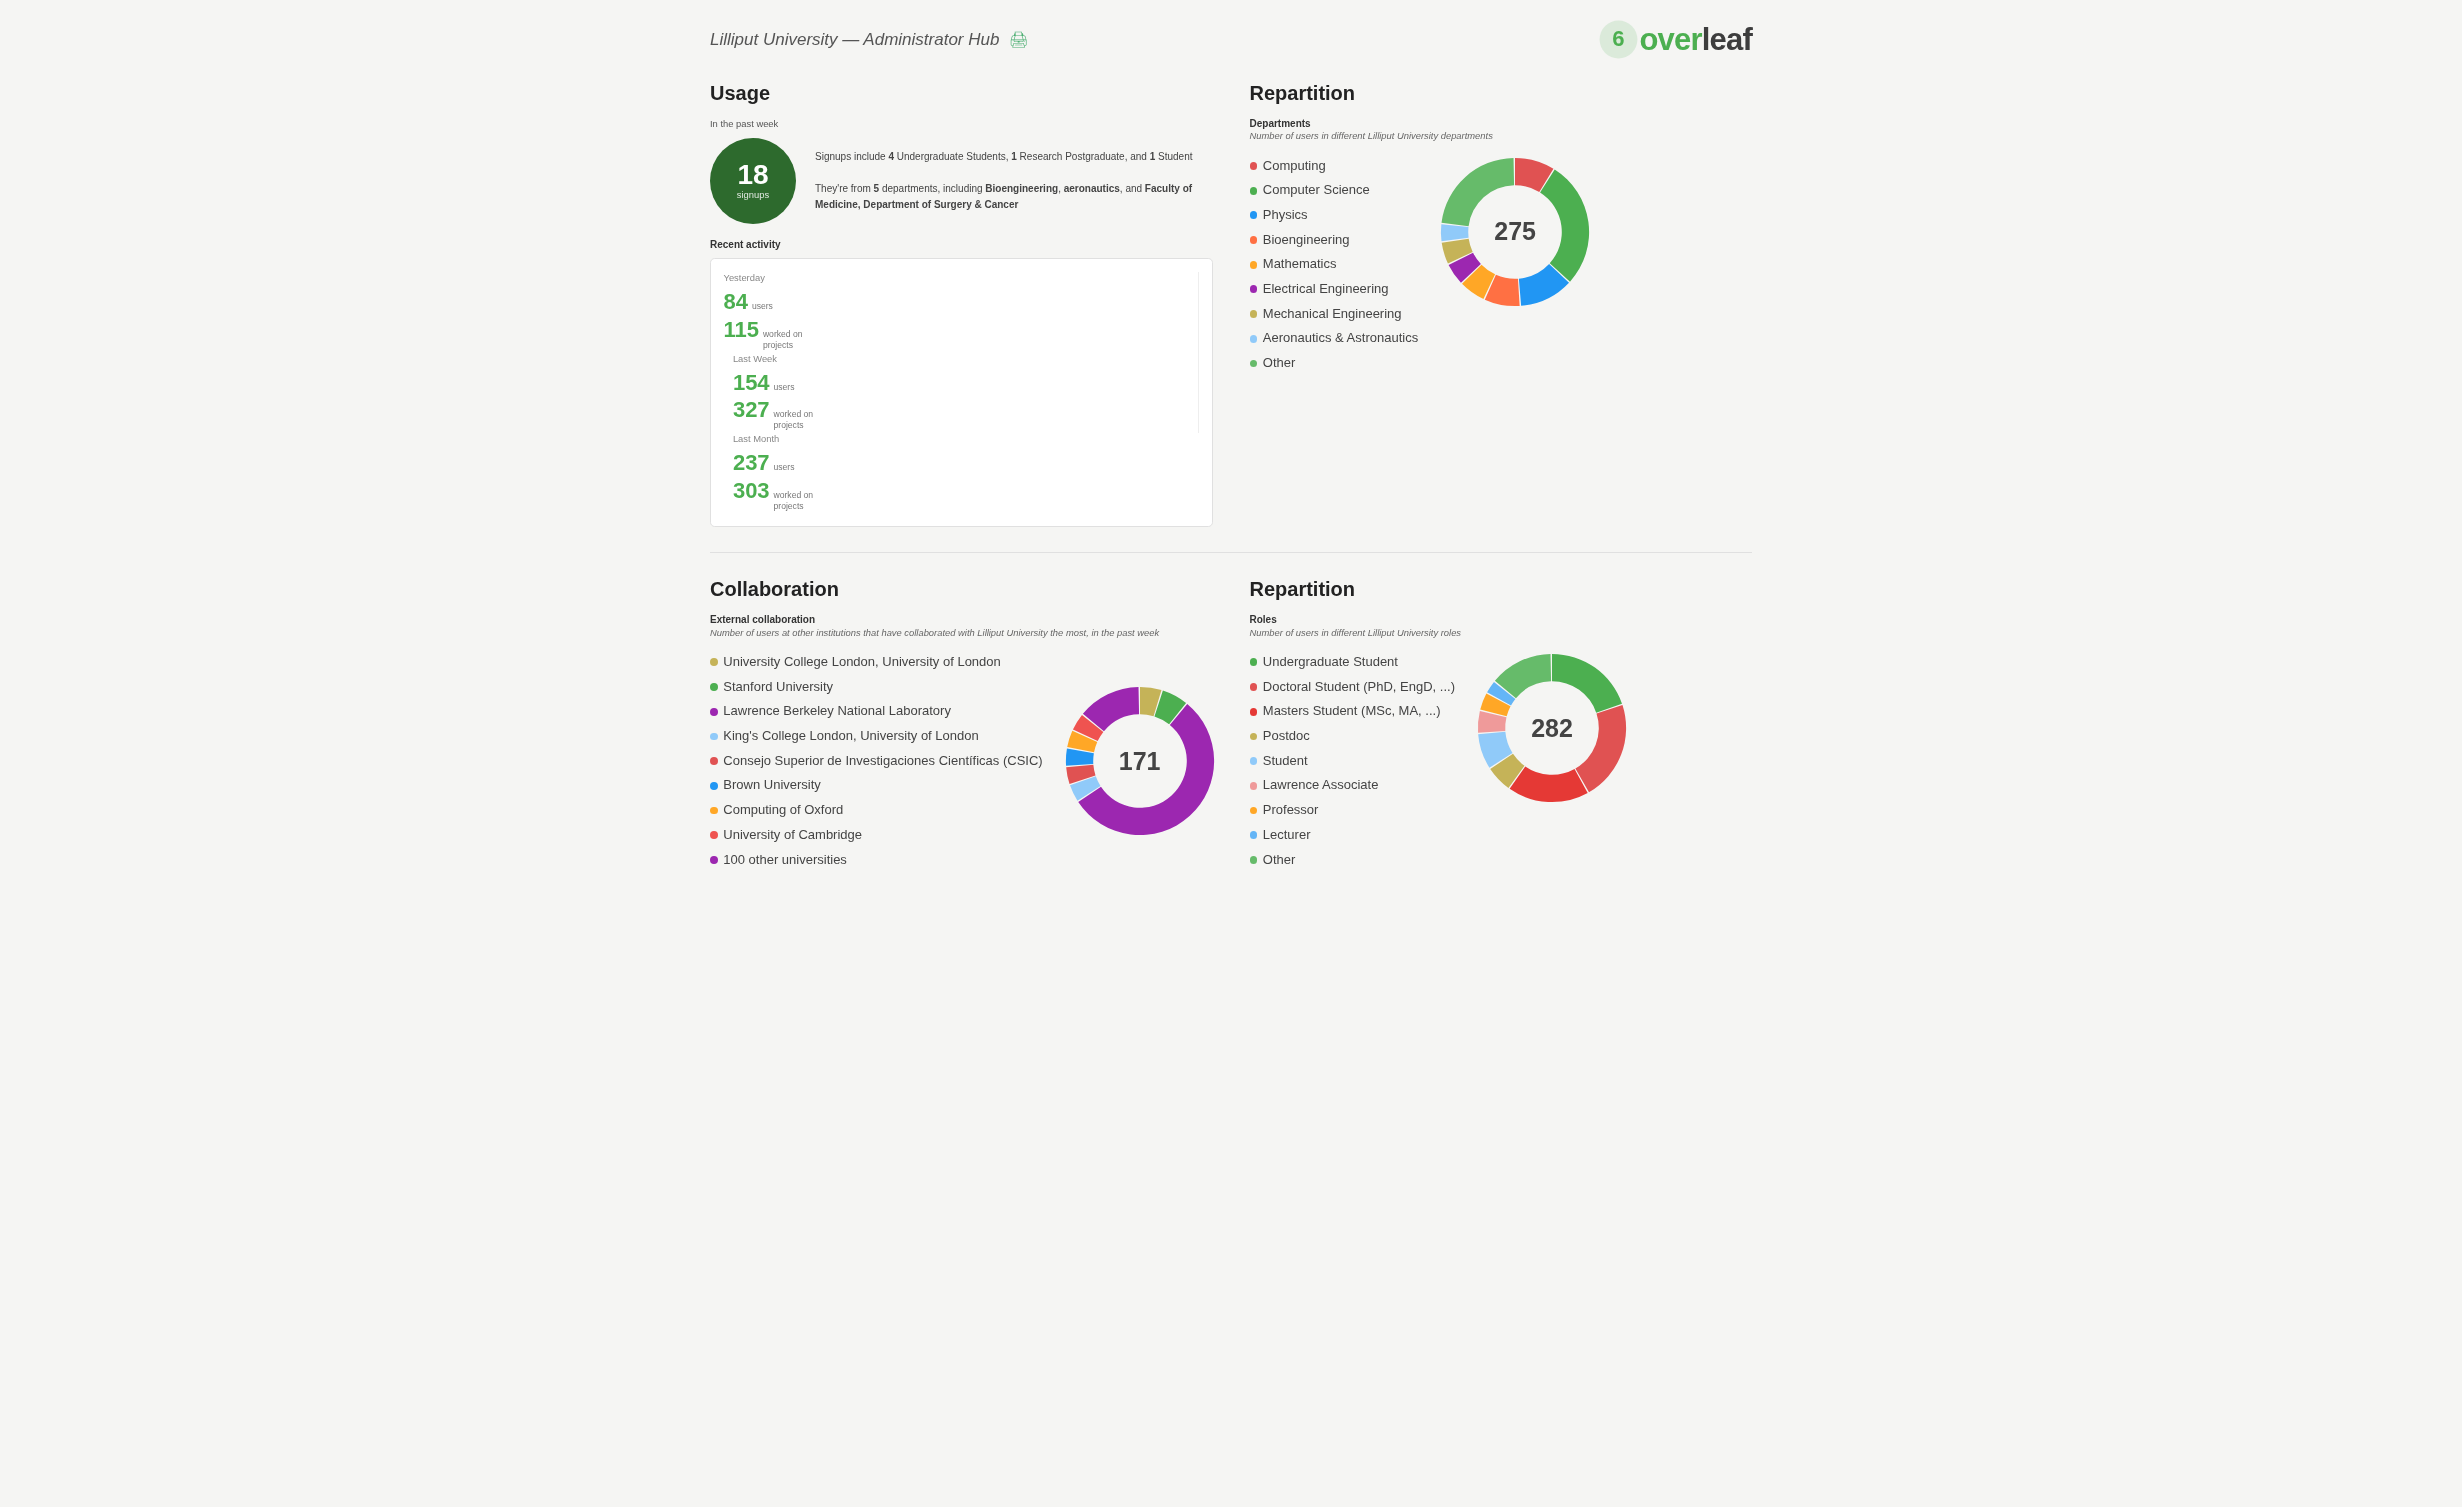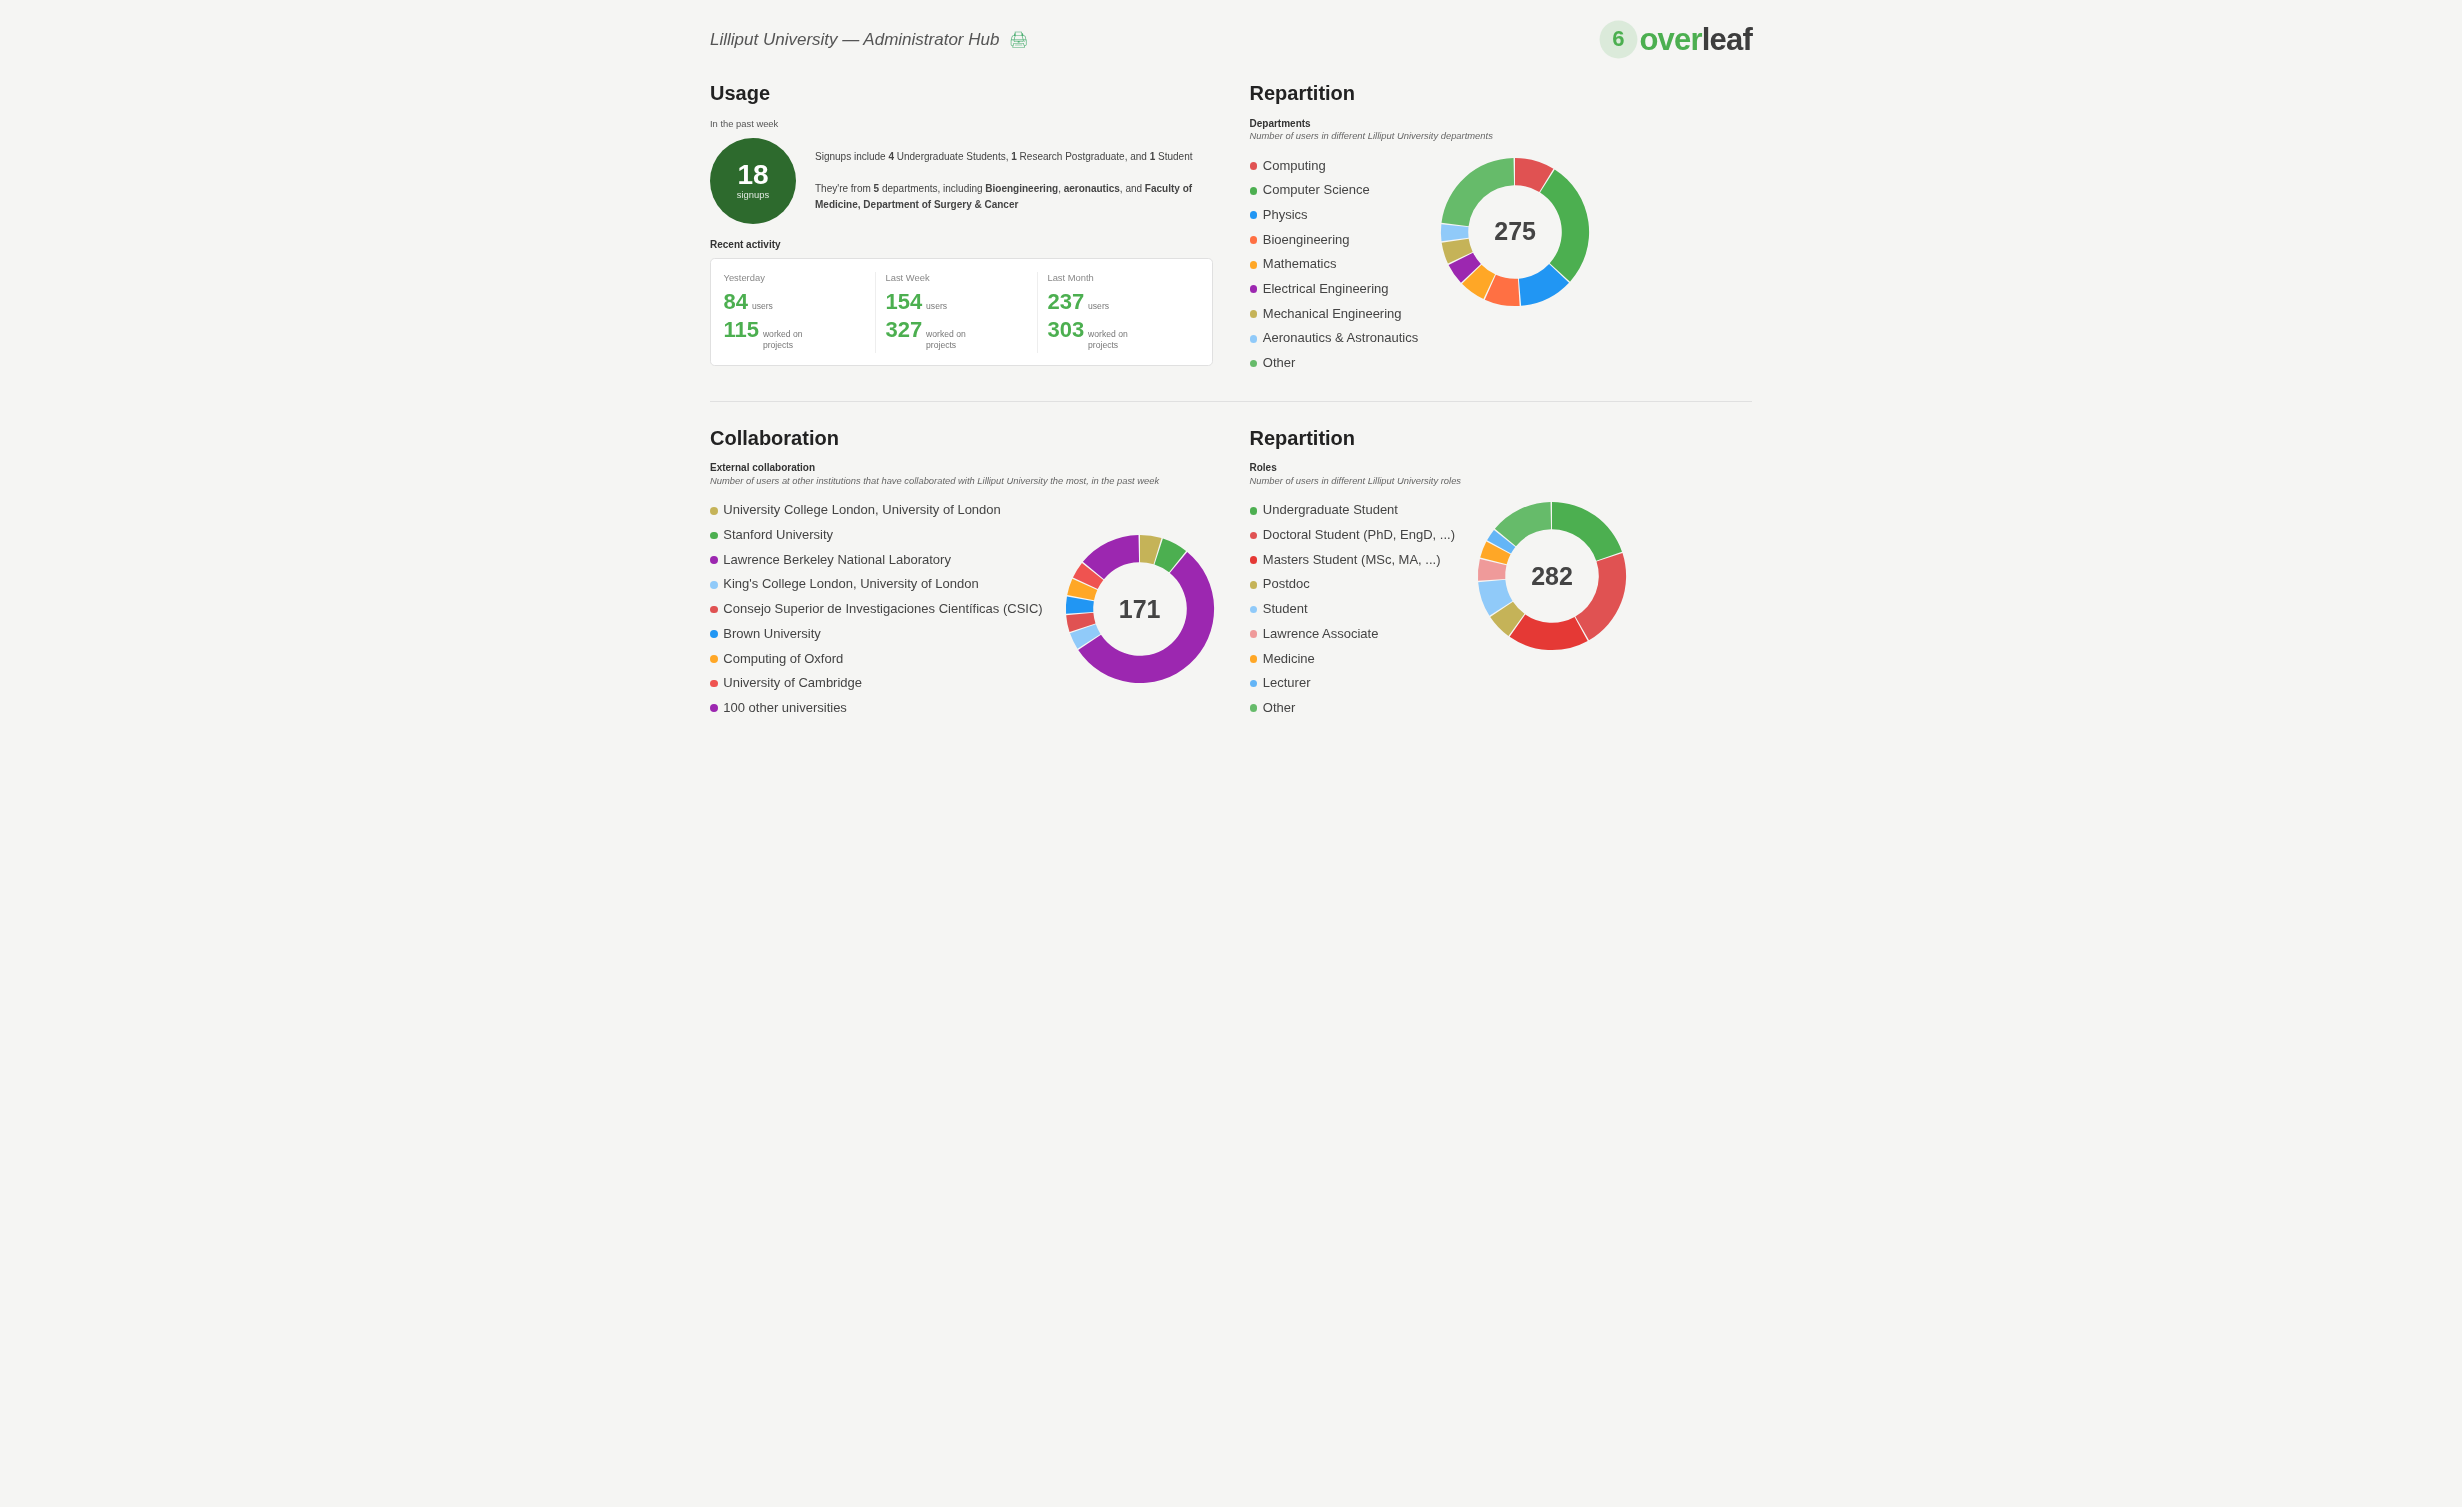--- a/index.html
+++ b/index.html
@@ -106,20 +106,21 @@
       color: #333;
       margin-bottom: 7.8px;
     }
     .activity-box {
       background: white;
       border: 0.8px solid #e0e0e0;
       border-radius: 4.7px;
       padding: 12.5px;
       display: flex;
       gap: 0;
+      flex-direction: column;
     }
     .activity-col {
       flex: 1;
       text-align: left;
       padding: 0 9.4px;
       border-right: 0.8px solid #eee;
     }
     .activity-col:first-child { padding-left: 0; }
     .activity-col:last-child { border-right: none; }
     .activity-period {
@@ -440,21 +441,21 @@
           <li class="legend-item">
             <span class="legend-dot" style="background:#90caf9;"></span>
             <span>Student</span>
           </li>
           <li class="legend-item">
             <span class="legend-dot" style="background:#ef9a9a;"></span>
             <span>Lawrence Associate</span>
           </li>
           <li class="legend-item">
             <span class="legend-dot" style="background:#ffa726;"></span>
-            <span>Medicine</span>
+            <span>Professor</span>
           </li>
           <li class="legend-item">
             <span class="legend-dot" style="background:#64b5f6;"></span>
             <span>Lecturer</span>
           </li>
           <li class="legend-item">
             <span class="legend-dot" style="background:#66bb6a;"></span>
             <span>Other</span>
           </li>
         </ul>

